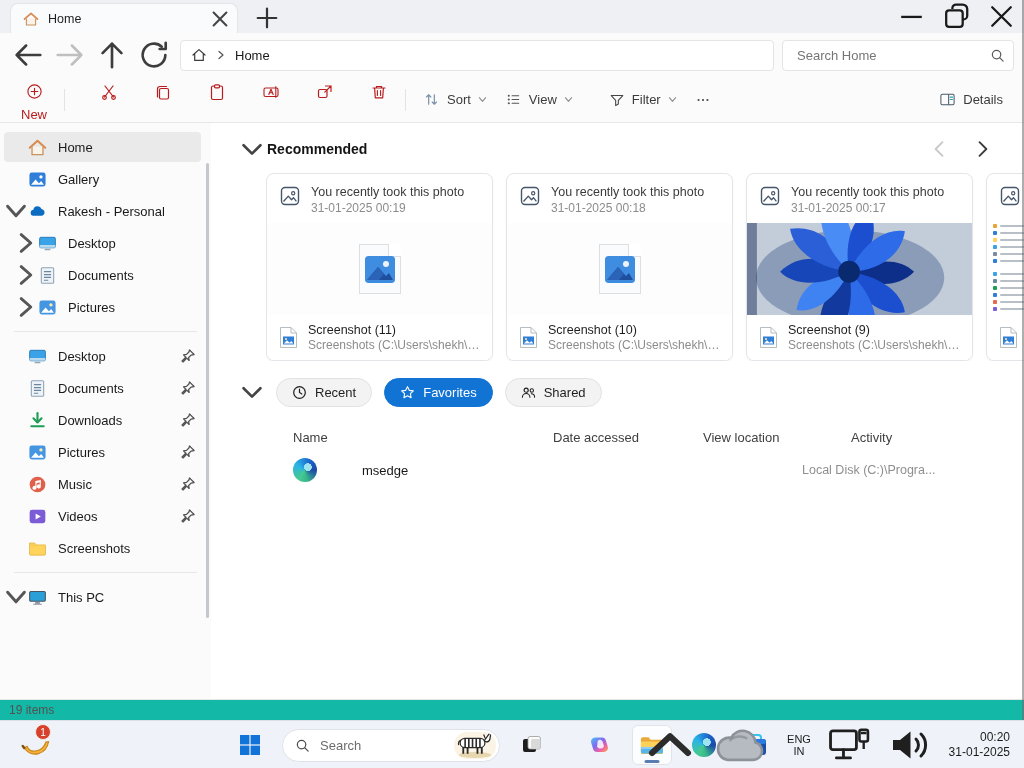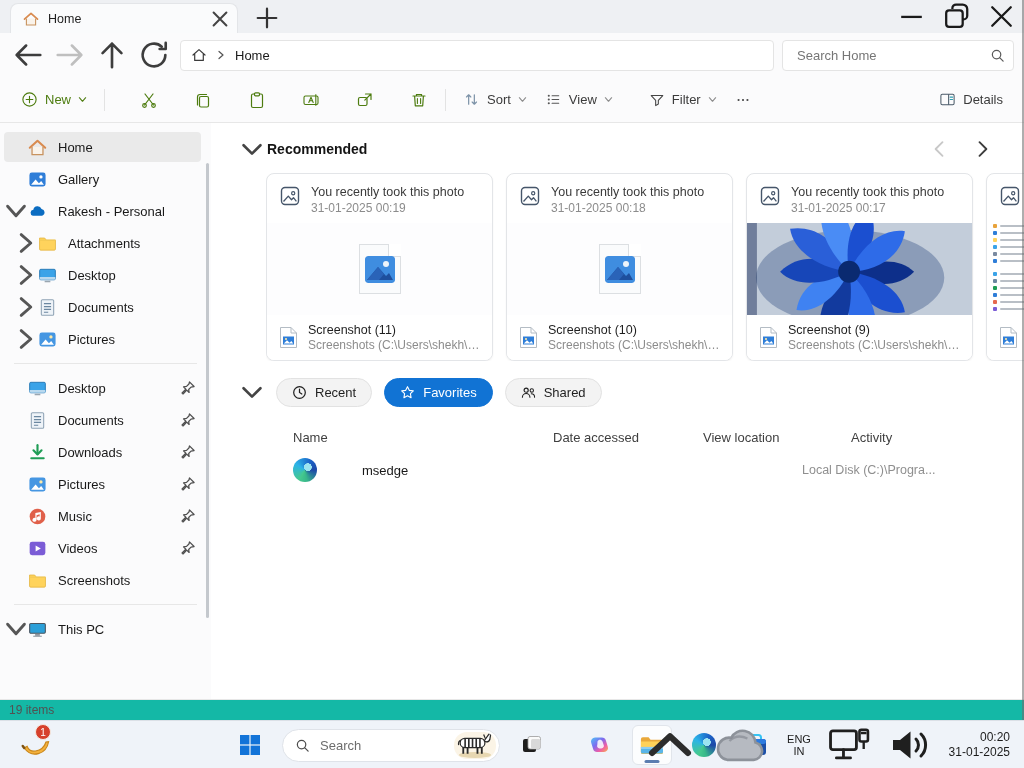--- a/index.html
+++ b/index.html
@@ -30,21 +30,21 @@
 .nav-btn.disabled { color:#bfbfbf; }
 .addressbar { flex:1; height:31px; background:#fff; border:1px solid #e4e4e4; border-radius:4px; margin:0 8px 0 2px; display:flex; align-items:center; padding:0 10px; gap:9px; }
 .crumb-text { font-size:13px; color:#1a1a1a; }
 .searchbox { width:232px; height:31px; background:#fff; border:1px solid #e4e4e4; border-radius:4px; display:flex; align-items:center; padding:0 8px 0 12px; }
 .searchbox input { flex:1; border:none; outline:none; font-size:13px; font-family:inherit; color:#333; background:transparent; }
 .searchbox input::placeholder { color:#767676; }
 
 
 .toolbar { height:46px; border-bottom:1px solid #e7e7e7; display:flex; align-items:center; padding:0 12px; flex:0 0 auto; }
 .tbtn { display:flex; align-items:center; gap:7px; height:34px; padding:0 9px; border-radius:4px; font-size:13px; color:#3b3b3b; flex:0 0 auto; }
-.tbtn.grey { color:#4d7c0f; }
+.tbtn.grey { color:#b91c1c;flex-direction:column; }
 .tbtn .chev { color:inherit; }
 .tb-sep { width:1px; height:22px; background:#e3e3e3; margin:0 8px; flex:0 0 auto; }
 .tb-gap { width:18px; flex:0 0 auto; }
 .spacer { flex:1; }
 
 
 .winbody { flex:1; display:flex; min-height:0; position:relative; background:#fff; }
 
 
 .sidebar { width:211px; flex:0 0 auto; position:relative; padding-top:8px; overflow:hidden; background:#fbfbfc; }
@@ -393,35 +393,20 @@
               <svg width="100%" height="100%" viewBox="0 0 10 10" fill="none" xmlns="http://www.w3.org/2000/svg">
                 <path d="M1.5 3 5 7l3.5-4" stroke="currentColor" stroke-width="1.2" stroke-linecap="round" stroke-linejoin="round"></path>
               </svg>
             </span>
             <span class="sb-icon">
               <svg width="100%" height="100%" viewBox="0 0 16 16" fill="none" xmlns="http://www.w3.org/2000/svg">
                 <path d="M4.1 11.6a2.6 2.6 0 0 1 .4-5.1 3.6 3.6 0 0 1 6.9-.7 3 3 0 0 1 .5 5.8z" fill="#0b6cc1"></path>
               </svg>
             </span>
             <span class="sb-label">Rakesh - Personal</span>
-          </div>
-          <div class="sb-item">
-            <span class="sb-indent"></span>
-            <span class="sb-chev">
-              <svg width="100%" height="100%" viewBox="0 0 10 10" fill="none" xmlns="http://www.w3.org/2000/svg">
-                <path d="M3 1.5 7 5 3 8.5" stroke="currentColor" stroke-width="1.2" stroke-linecap="round" stroke-linejoin="round"></path>
-              </svg>
-            </span>
-            <span class="sb-icon">
-              <svg width="100%" height="100%" viewBox="0 0 16 16" fill="none" xmlns="http://www.w3.org/2000/svg">
-                <path d="M1.3 3.4h4.3l1.5 1.8h7.6v7.4a1 1 0 0 1-1 1H2.3a1 1 0 0 1-1-1z" fill="#ffd35c" stroke="#e3b542" stroke-width=".7"></path>
-                <path d="M1.3 5.2h13.4" stroke="#f4ca55" stroke-width="1"></path>
-              </svg>
-            </span>
-            <span class="sb-label">Attachments</span>
           </div>
           <div class="sb-item">
             <span class="sb-indent"></span>
             <span class="sb-chev">
               <svg width="100%" height="100%" viewBox="0 0 10 10" fill="none" xmlns="http://www.w3.org/2000/svg">
                 <path d="M3 1.5 7 5 3 8.5" stroke="currentColor" stroke-width="1.2" stroke-linecap="round" stroke-linejoin="round"></path>
               </svg>
             </span>
             <span class="sb-icon">
               <svg width="100%" height="100%" viewBox="0 0 16 16" fill="none" xmlns="http://www.w3.org/2000/svg">

